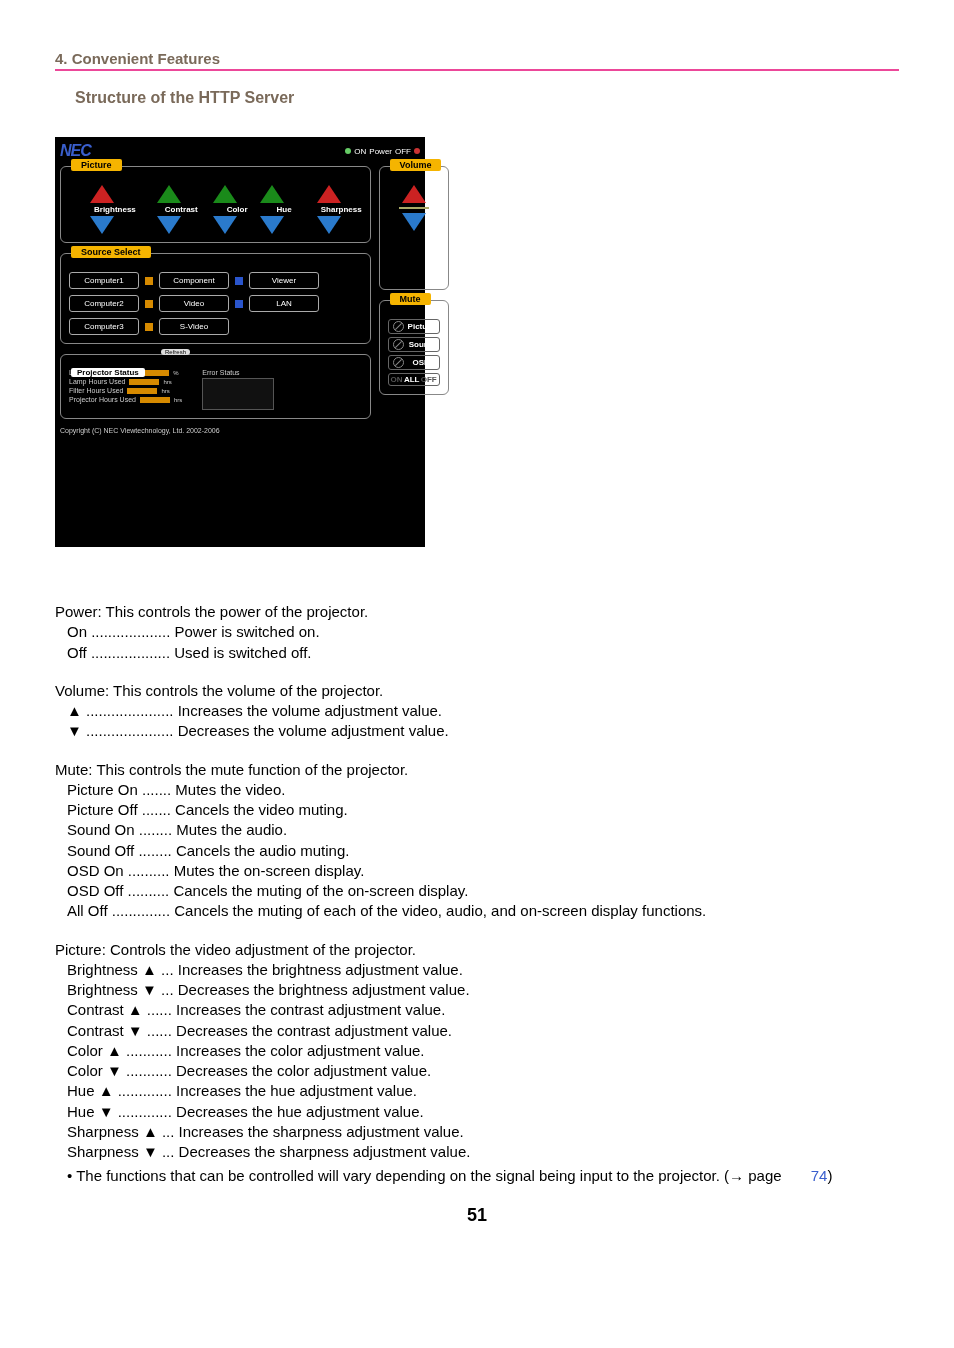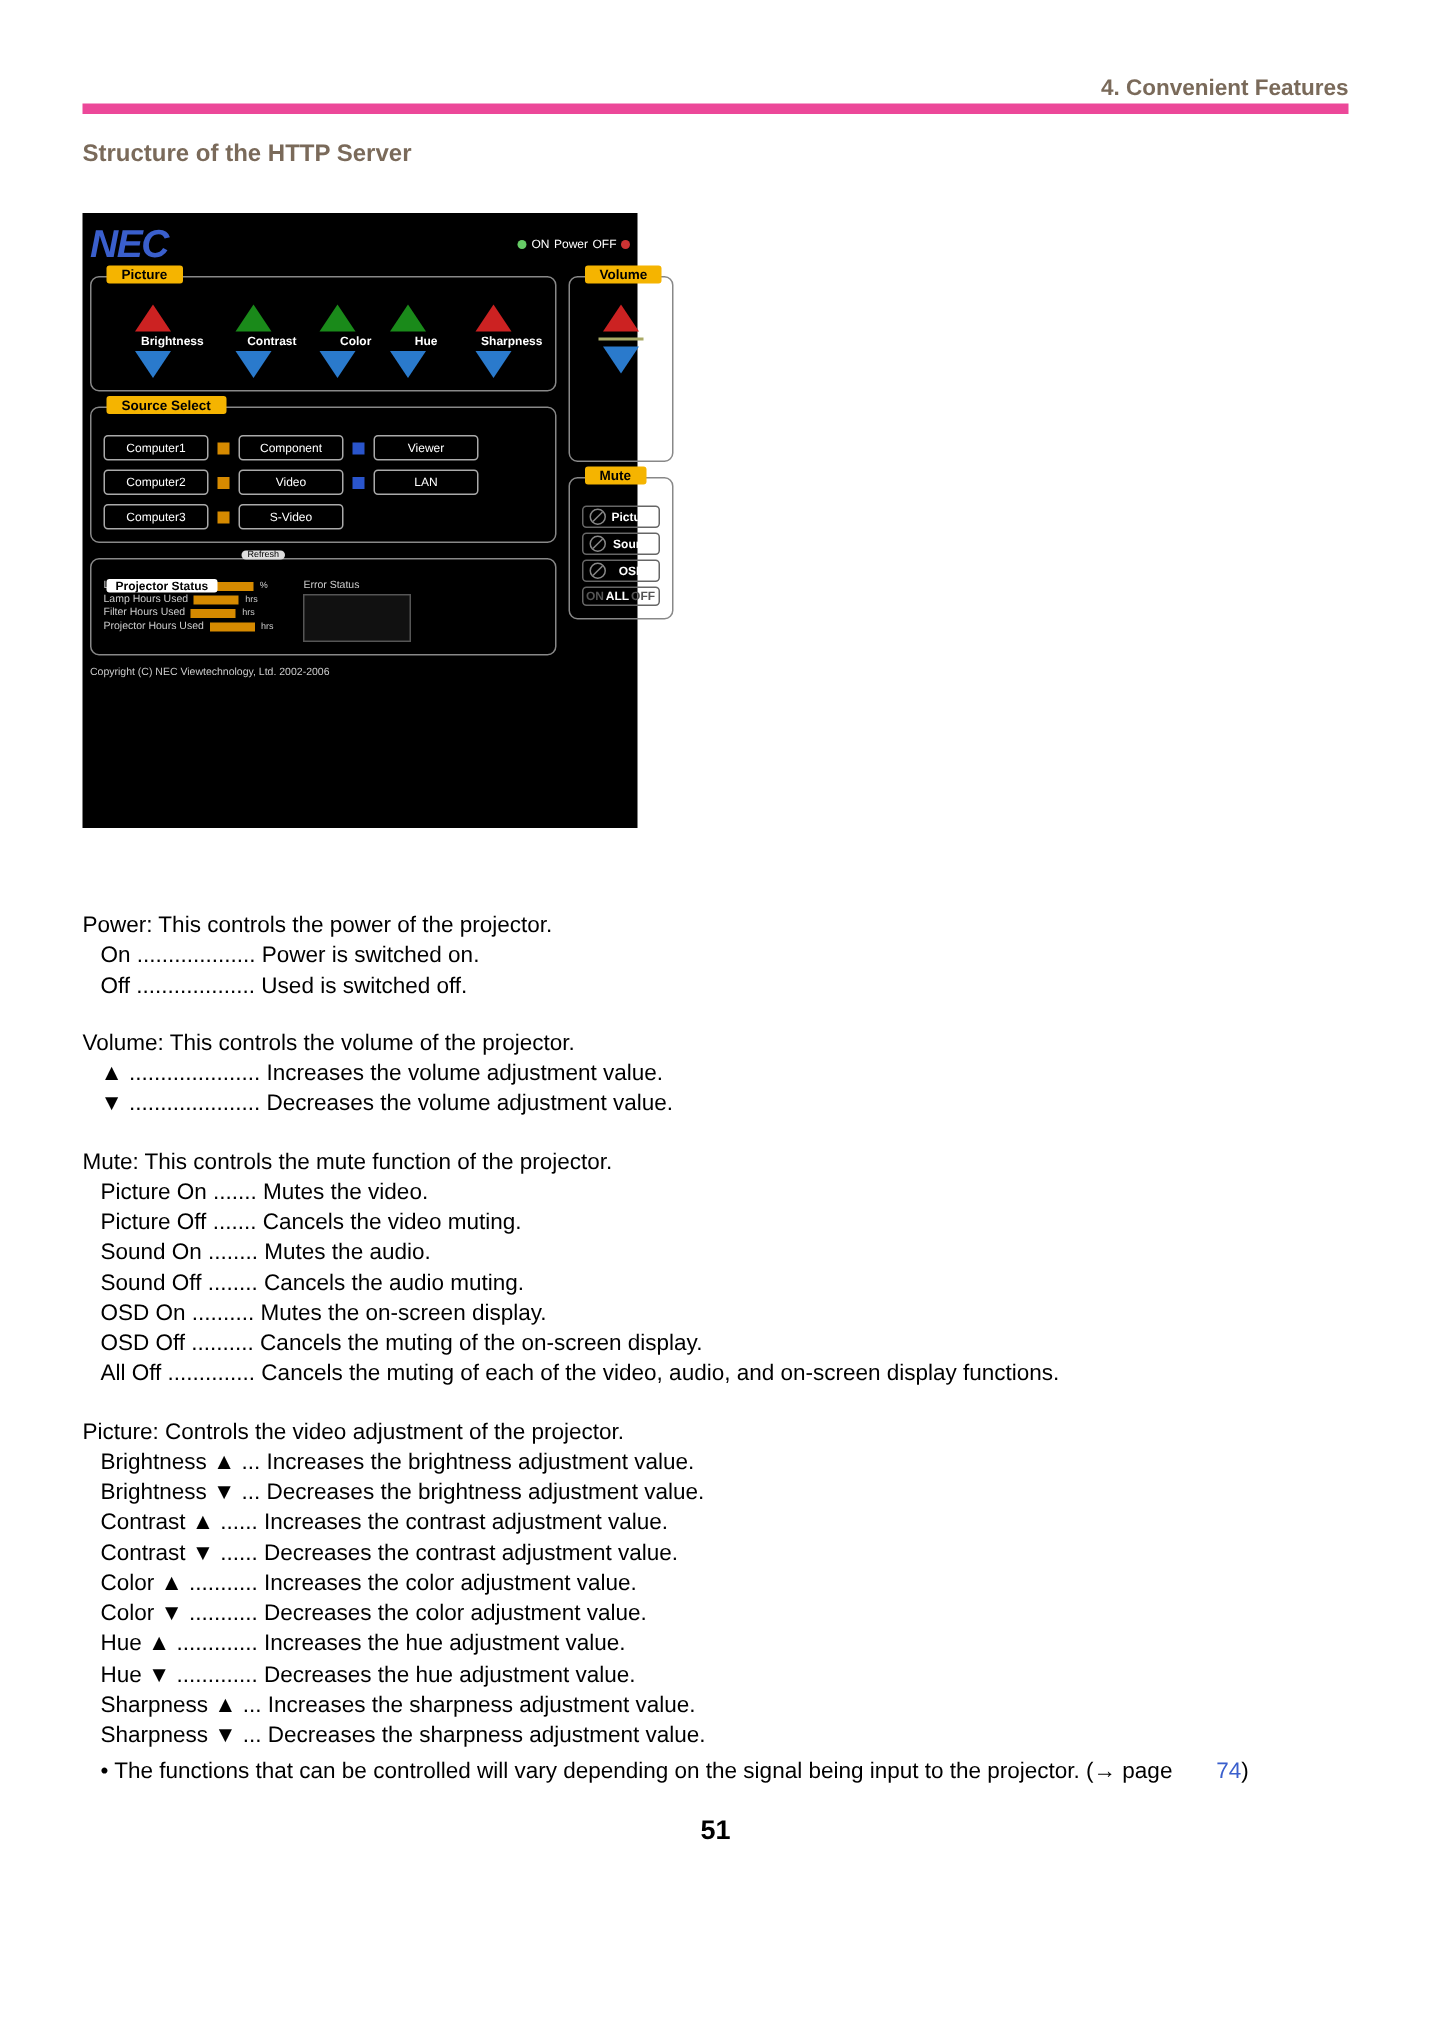--- a/index.html
+++ b/index.html
@@ -8,35 +8,35 @@
     font-family: Arial, Helvetica, sans-serif;
     background: #fff;
     color: #000;
     width: 954px;
   }
   .page {
     padding: 50px 55px 30px 55px;
   }
   .header-row {
     display: flex;
-    justify-content: flex-end;
-    border-bottom: 7px solid #ec4899;
+    border-bottom: 2px solid #ec4899;
     padding-bottom: 2px;
     margin-bottom: 18px;
   }
   .section-number {
     font-weight: bold;
     color: #7a6a5a;
     font-size: 15px;
   }
   .section-title {
     color: #7a6a5a;
     font-weight: bold;
     font-size: 16px;
     margin-bottom: 30px;
+    margin-left: 20px;
   }
 
   
   .ui-shot {
     width: 370px;
     height: 410px;
     background: #000;
     color: #fff;
     font-size: 9px;
     position: relative;
@@ -47,21 +47,21 @@
     display: flex;
     justify-content: space-between;
     align-items: center;
     margin-bottom: 6px;
   }
   .nec-logo {
     font-family: Arial, sans-serif;
     font-weight: bold;
     font-style: italic;
     color: #3a5fcd;
-    font-size: 26px;
+    font-size: 16px;
     letter-spacing: -1px;
   }
   .pwr-row {
     display: flex;
     align-items: center;
     gap: 3px;
     font-size: 8px;
   }
   .dot-green { width:6px; height:6px; border-radius:50%; background:#6c6; }
   .dot-red   { width:6px; height:6px; border-radius:50%; background:#c33; }

